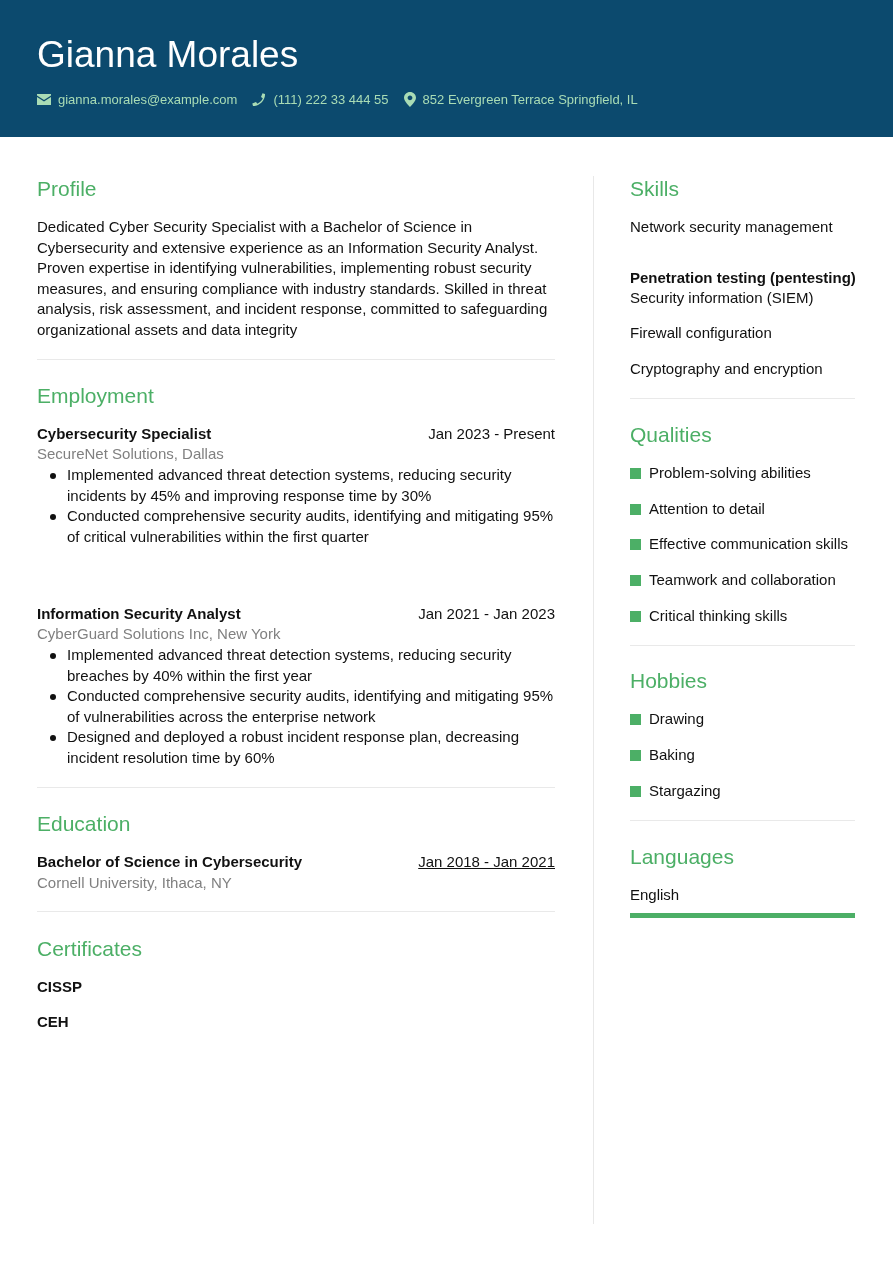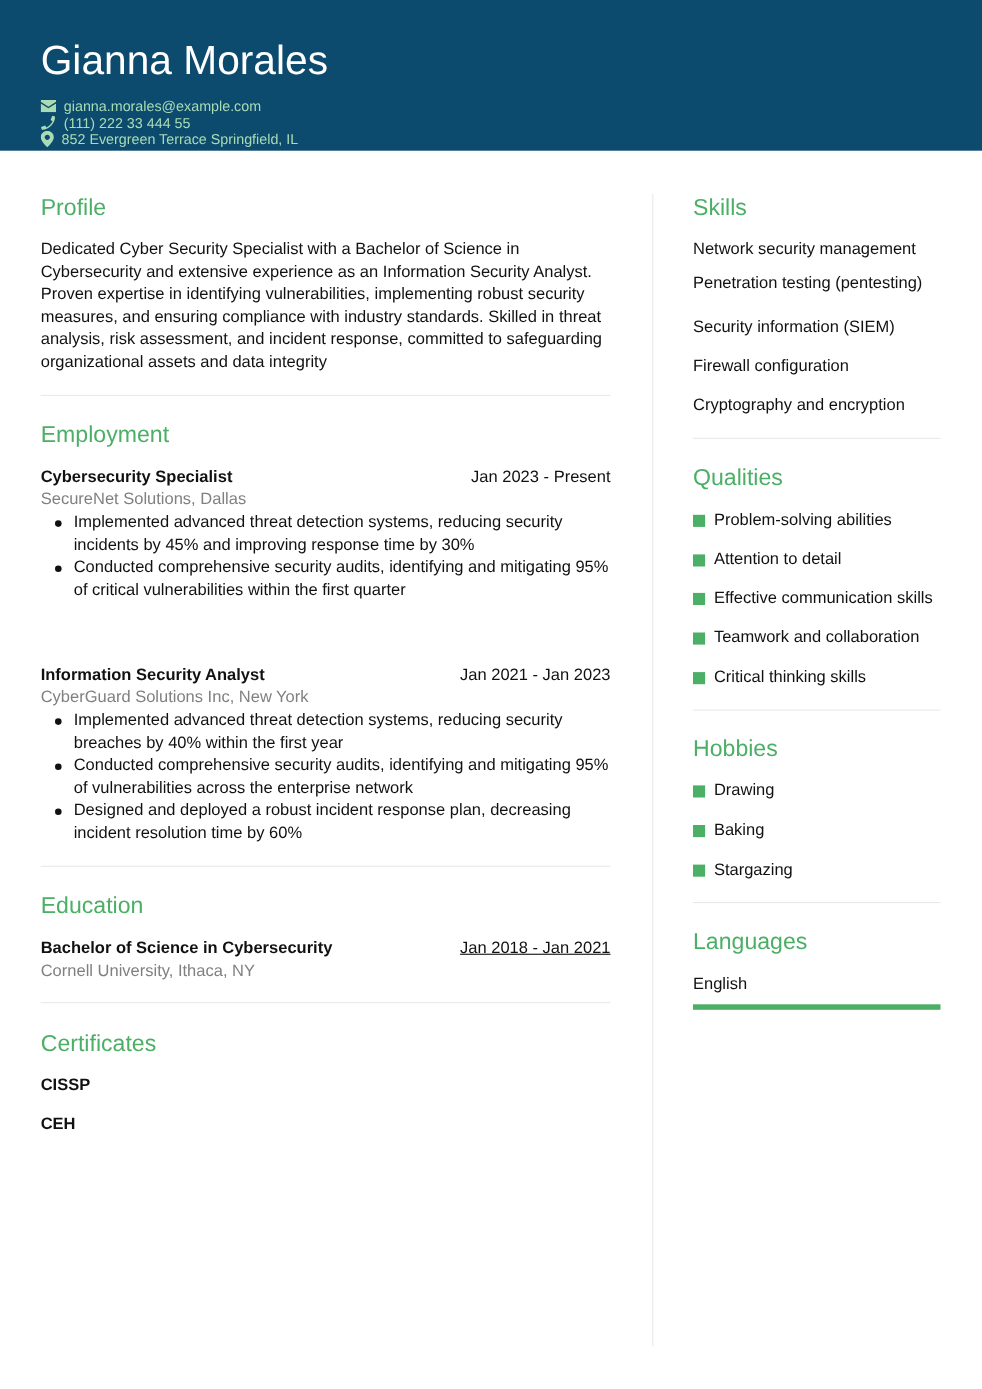--- a/index.html
+++ b/index.html
@@ -9,21 +9,21 @@
   .header {
     position: absolute; left: 0; top: 0; width: 893px; height: 137px;
     background: #0c4a6e;
   }
   .header .name {
     position: absolute; left: 37px; top: 33px;
     font-size: 37px; color: #ffffff; font-weight: normal; line-height: 44px;
   }
   .contacts {
     position: absolute; left: 37px; top: 89px; height: 18px;
-    display: flex; align-items: flex-start; font-size: 13px; color: #a9dcb5; flex-direction: column;
+    display: flex; align-items: flex-end; font-size: 13px; color: #a9dcb5;
   }
   .contact { display: flex; align-items: center; margin-right: 15px; }
   .contact svg { margin-right: 7px; }
   .contact span { white-space: nowrap; }
 
   .divider-v {
     position: absolute; left: 593px; top: 176px; width: 1px; height: 1048px;
     background: #e8e8e8;
   }
 
@@ -130,21 +130,21 @@
 
   <h2 class="section-title" style="top:936px;">Certificates</h2>
   <div class="cert" style="top:977px;">CISSP</div>
   <div class="cert" style="top:1012px;">CEH</div>
 </div>
 
 <div class="side">
 
   <h2 class="section-title" style="top:176px;">Skills</h2>
   <div class="skill" style="top:217px;">Network security management</div>
-  <div class="skill" style="top:248px;">Penetration testing (pentesting)</div>
+  <div class="skill" style="top:268px;font-weight:bold;">Penetration testing (pentesting)</div>
   <div class="skill" style="top:288px;">Security information (SIEM)</div>
   <div class="skill" style="top:323px;">Firewall configuration</div>
   <div class="skill" style="top:359px;">Cryptography and encryption</div>
   <div class="hr" style="left:0; top:398px; width:225px;"></div>
 
   <h2 class="section-title" style="top:422px;">Qualities</h2>
   <div class="sq-item" style="top:463px;">
     <span class="sq"></span>
     <span>Problem-solving abilities</span>
   </div>

